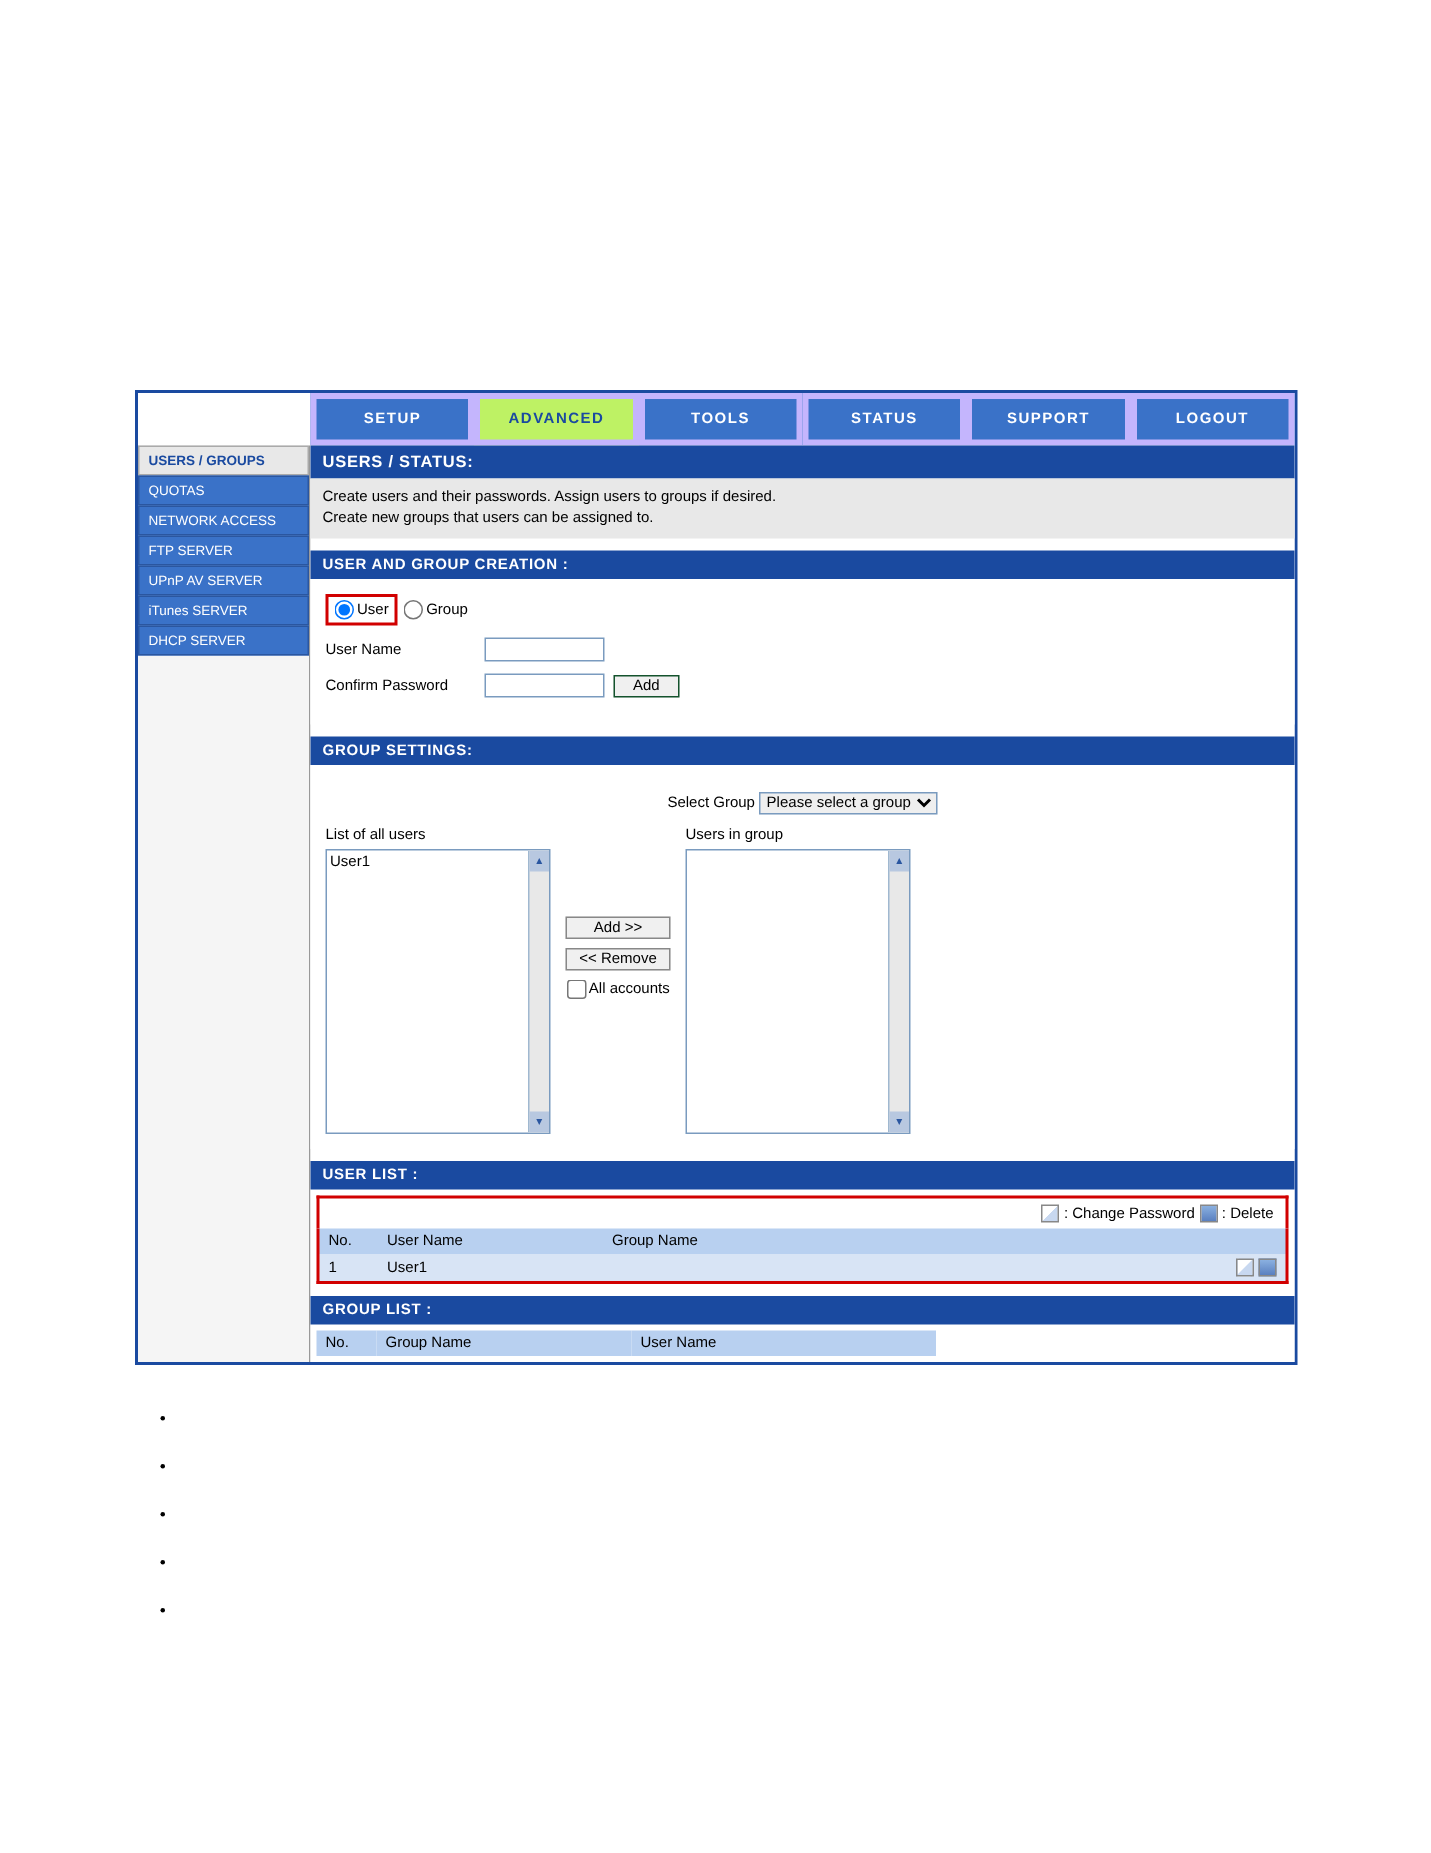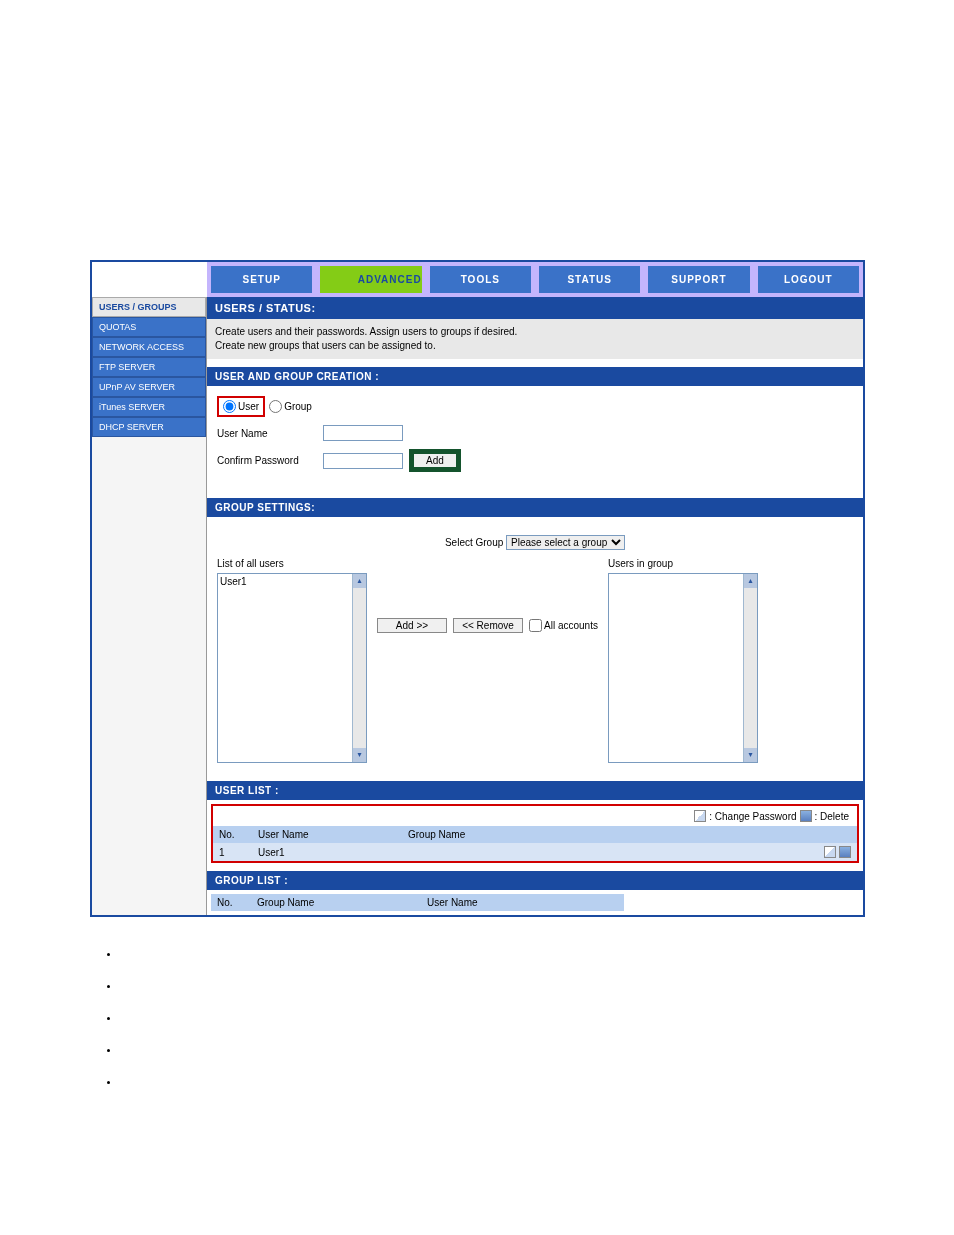--- a/index.html
+++ b/index.html
@@ -4,48 +4,48 @@
 <style>
   * { box-sizing: border-box; margin: 0; padding: 0; font-family: Arial, sans-serif; }
   body { background: #fff; }
   .page { width: 954px; margin: 0 auto; padding-top: 90px; }
   .page-title { font-size: 14px; text-decoration: underline; margin: 0 0 170px 90px; font-weight: bold; }
   .app { width: 775px; margin-left: 90px; border: 2px solid #1a4aa0; }
   .topnav { display: flex; background: #fff; }
   .topnav-logo { width: 115px; background: #fff; }
   .topnav-tabs { display: flex; flex: 1; }
   .topnav-tab { flex: 1; text-align: center; font-size: 10px; font-weight: bold; padding: 8px 0; background: #3a72c8; color: #fff; border: 4px solid #c4b5fd; cursor: pointer; letter-spacing: 1px; }
-  .topnav-tab.active { background: #84cc16; color: #1a4aa0; text-align: right; }
+  .topnav-tab.active { background: #bef264; color: #1a4aa0; }
   .main { display: flex; }
   .sidebar { width: 115px; background: #f5f5f5; border-right: 1px solid #999; }
   .sidebar-item { font-size: 9px; padding: 4px 6px; background: #3a72c8; color: #fff; border-bottom: 1px solid #1a3a80; cursor: pointer; border: 1px solid #2a56a0; margin: 0; }
   .sidebar-item.active { background: #e8e8e8; color: #1a4aa0; font-weight: bold; border: 1px solid #aaa; }
   .content { flex: 1; background: #fff; }
   .panel-header { background: #1a4aa0; color: #fff; font-size: 11px; font-weight: bold; padding: 5px 8px; letter-spacing: 0.5px; }
   .panel-desc { background: #e8e8e8; font-size: 10px; padding: 6px 8px; line-height: 1.4; }
   .section-header { background: #1a4aa0; color: #fff; font-size: 10px; font-weight: bold; padding: 4px 8px; margin-top: 8px; letter-spacing: 0.5px; }
   .section-body { background: #fff; padding: 10px; font-size: 10px; }
   .radio-row { display: flex; align-items: center; gap: 2px; margin-bottom: 8px; }
   .radio-box { display: inline-flex; align-items: center; border: 2px solid #d10000; padding: 2px 4px; }
   .radio-group-item { display: inline-flex; align-items: center; gap: 2px; }
   .form-row { display: flex; align-items: center; gap: 6px; margin-bottom: 8px; }
   .form-label { width: 100px; font-size: 10px; }
   .form-input { width: 80px; height: 16px; border: 1px solid #7a9bbf; font-size: 10px; padding: 0 2px; }
-  .btn { font-size: 10px; padding: 1px 12px; border: 5px solid #14532d; background: #f0f0f0; cursor: pointer; }
+  .btn { font-size: 10px; padding: 1px 12px; border: 1px solid #14532d; background: #f0f0f0; cursor: pointer; }
   .group-settings { font-size: 10px; }
   .select-row { text-align: center; margin: 8px 0; }
   .gs-select { border: 1px solid #7a9bbf; font-size: 10px; }
   .gs-lists { display: flex; gap: 10px; align-items: flex-start; }
   .gs-col { display: flex; flex-direction: column; }
   .gs-list-label { font-size: 10px; margin-bottom: 4px; }
   .gs-list { width: 150px; height: 190px; border: 1px solid #7a9bbf; position: relative; font-size: 10px; padding: 2px; overflow: hidden; }
   .gs-scroll { position: absolute; right: 0; top: 0; bottom: 0; width: 14px; background: #e8e8e8; border-left: 1px solid #a0b8d0; }
   .gs-scroll-up, .gs-scroll-down { height: 14px; background: #b8c8e0; font-size: 8px; text-align: center; line-height: 14px; color: #2a56a0; cursor: pointer; }
   .gs-scroll-down { position: absolute; bottom: 0; left: 0; right: 0; }
-  .gs-mid { display: flex; flex-direction: row; justify-content: center; gap: 6px; align-items: center; padding-top: 60px; }
+  .gs-mid { display: flex; flex-direction: column; justify-content: center; gap: 6px; align-items: center; padding-top: 60px; }
   .gs-btn { font-size: 10px; width: 70px; padding: 1px 0; border: 1px solid #888; background: #f0f0f0; cursor: pointer; }
   .gs-check { font-size: 10px; display: flex; align-items: center; gap: 2px; }
   .user-list-body { font-size: 10px; }
   .ul-legend { text-align: right; padding: 4px 8px; border: 2px solid #d10000; border-bottom: none; background: #fff; display: flex; justify-content: flex-end; align-items: center; gap: 3px; margin: 4px 4px 0 4px; }
   .ul-table { width: calc(100% - 8px); margin: 0 4px; border: 2px solid #d10000; border-top: none; border-collapse: collapse; }
   .ul-table th, .ul-table td { font-size: 10px; text-align: left; padding: 3px 6px; }
   .ul-table th { background: #b8d0f0; font-weight: normal; }
   .ul-table td { background: #d8e4f5; }
   .icon-edit, .icon-del { display: inline-block; width: 12px; height: 12px; border: 1px solid #888; vertical-align: middle; }
   .icon-edit { background: linear-gradient(135deg,#fff 50%,#c8d8f0 50%); }

